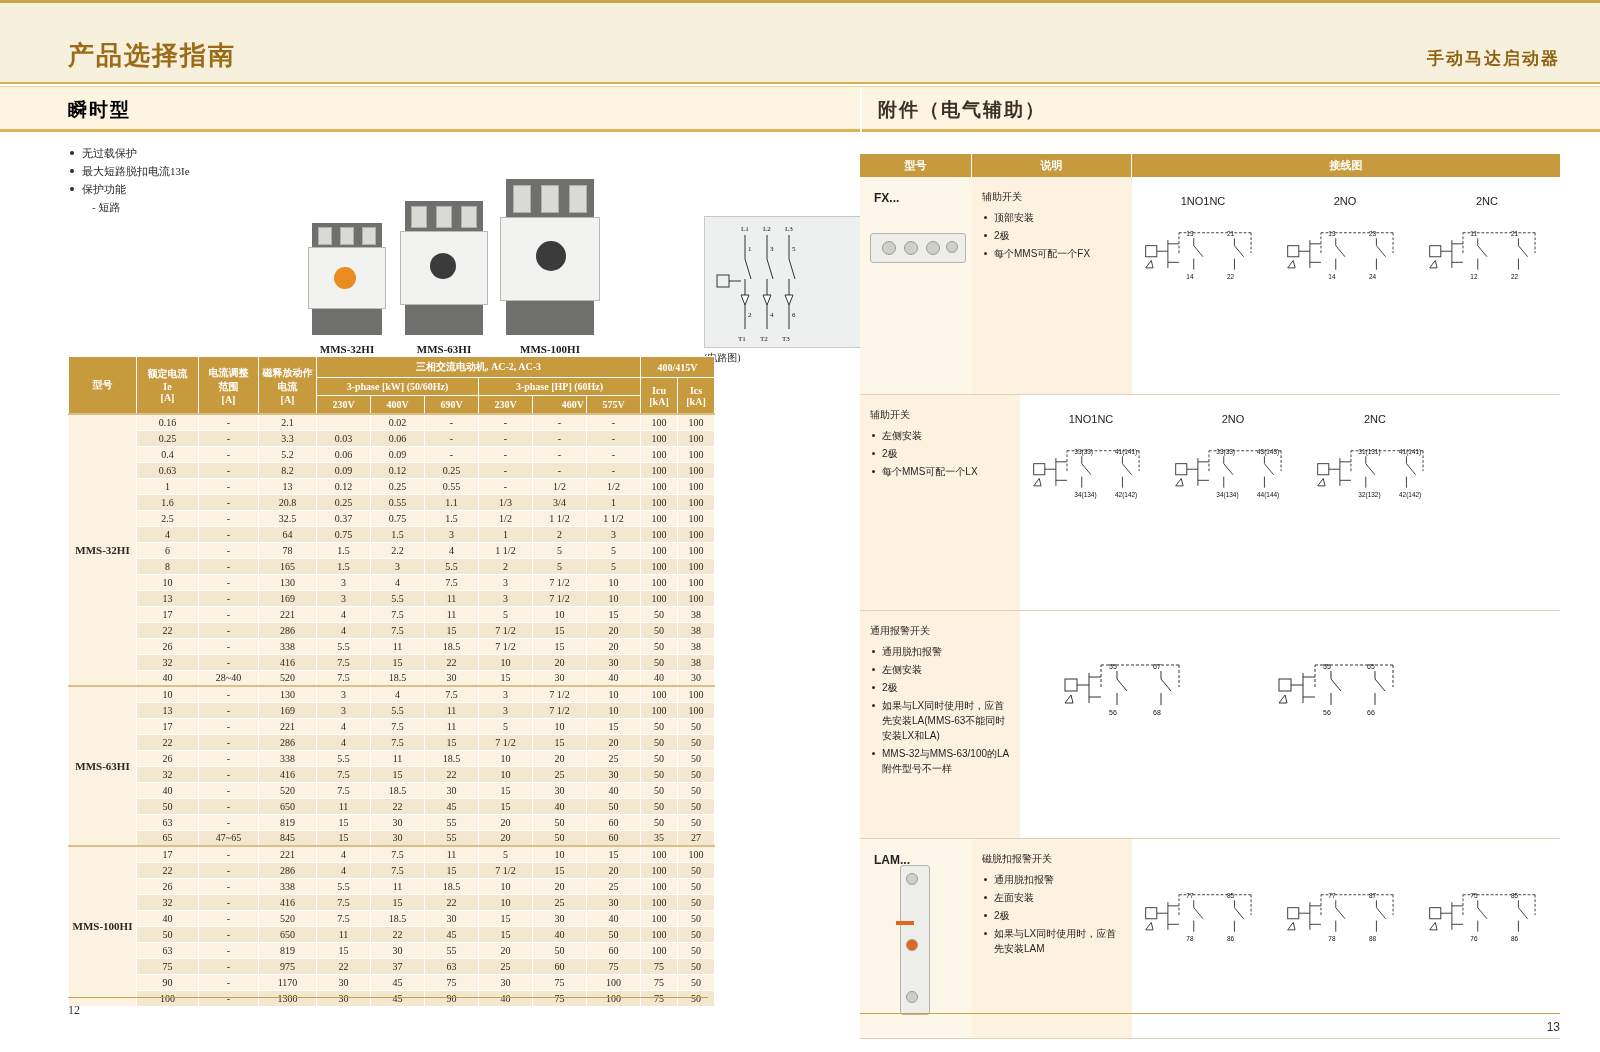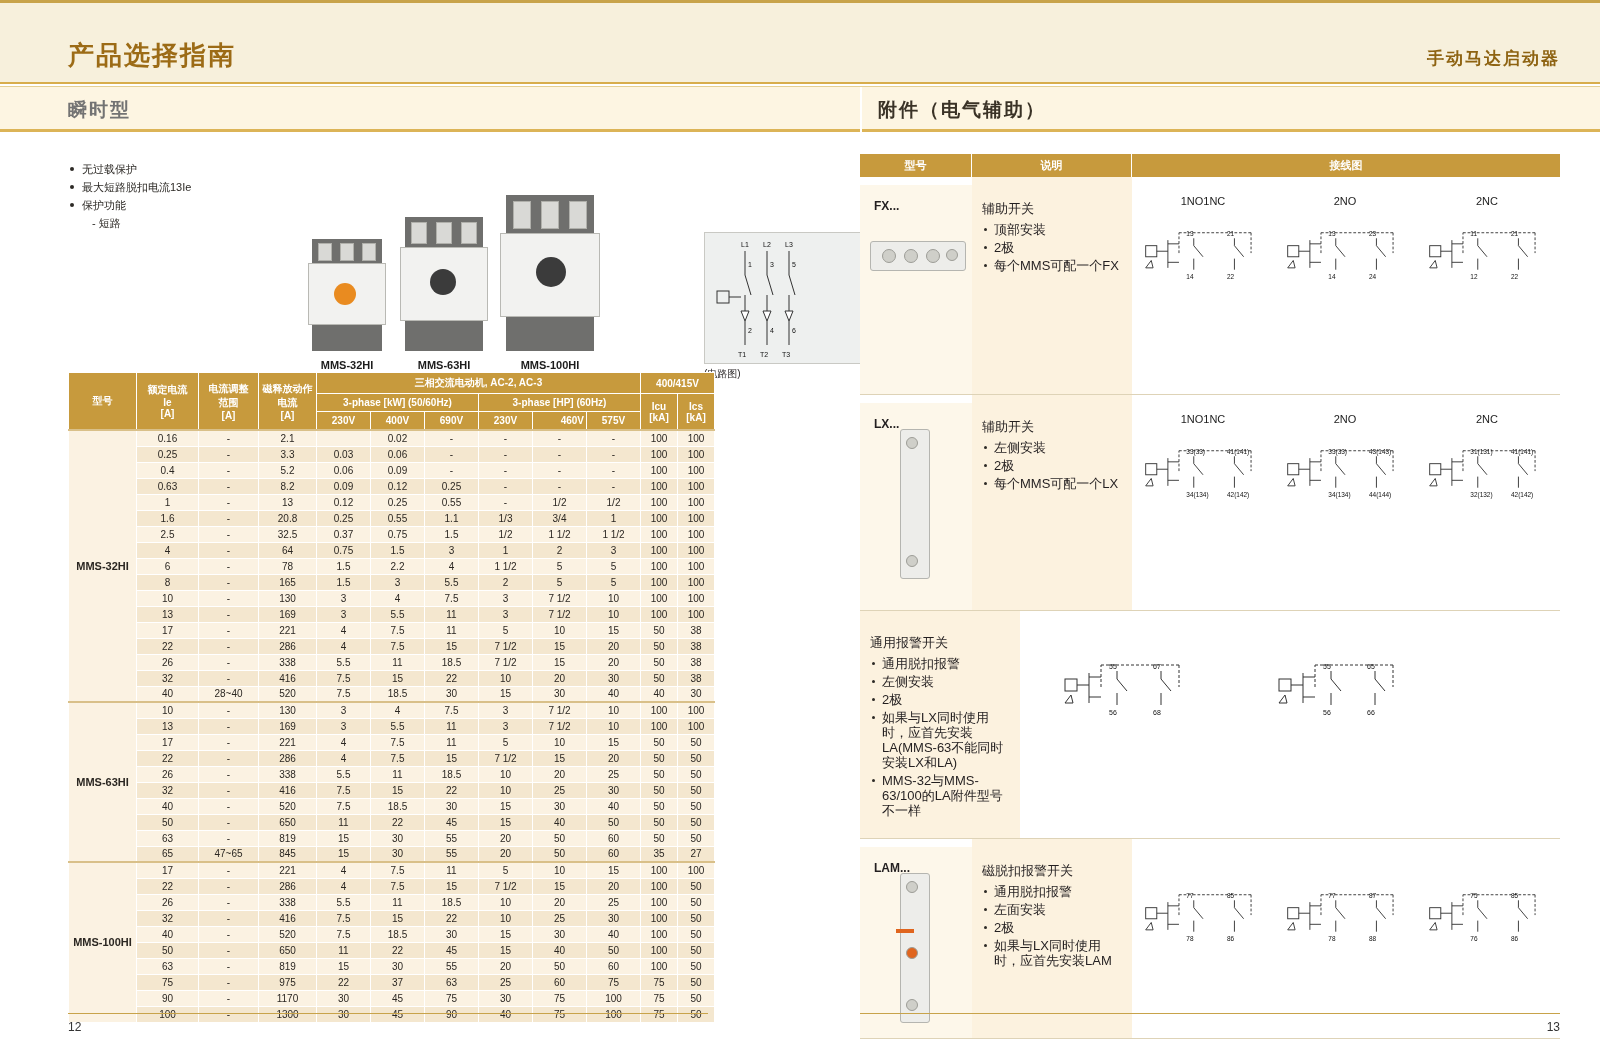--- a/index.html
+++ b/index.html
@@ -29,31 +29,31 @@
   }
   
   .sub {
     position:absolute; left:0; top:86px; width:1600px; height:46px;
     background:#fdf5e2;
     border-top:1px solid #e6d092;
     border-bottom:3px solid #dcb457;
   }
   .sub-left {
     position:absolute; left:68px; top:10px;
-    font-size:19px; font-weight:bold; color:#737373; letter-spacing:2px;
+    font-size:19px; font-weight:bold; color:#000000; letter-spacing:2px;
   }
   .sub-right {
     position:absolute; left:878px; top:10px;
     font-size:19px; font-weight:bold; color:#3a3226; letter-spacing:2px;
   }
   .sub-divider {
     position:absolute; left:860px; top:0; width:2px; height:46px; background:#ffffff;
   }
   
-  .colL { position:absolute; left:0; top:132px; width:800px; height:920px; }
+  .colL { position:absolute; left:0; top:116px; width:800px; height:920px;font-family:Liberation Serif, serif; }
   .colR { position:absolute; left:800px; top:132px; width:800px; height:920px; }
   .vert-split { position:absolute; left:800px; top:132px; width:1px; height:890px; background:#ffffff; }
 
   
   .bullets { position:absolute; left:68px; top:28px; font-size:11px; line-height:18px; color:#2d2a26; }
   .bullets div { position:relative; padding-left:14px; }
   .bullets div.b:before {
     content:""; position:absolute; left:2px; top:7px; width:4px; height:4px;
     border-radius:50%; background:#2d2a26;
   }
@@ -92,22 +92,22 @@
     background:#fbf2e2; font-weight:bold; font-size:11px;
   }
   table.mt tbody tr.alt td { background:#f4e7cf; }
   table.mt tbody td.grp { border-top:2px solid #d9c089; }
 
   
   .acc { position:absolute; left:60px; top:22px; width:700px; }
   .acc-hdr { display:flex; background:#c79a3d; color:#fff; font-size:11px; font-weight:bold; }
   .acc-hdr div { text-align:center; padding:4px 0; border-right:1px solid #fff; }
   .acc-row { display:flex; border-bottom:1px solid #ded3b7; }
-  .acc-c1 { width:112px; background:#fdf7ea; position:relative;margin-top:8px; }
-  .acc-c2 { width:160px; background:#fcf2df; padding:24px 10px 10px 10px; font-size:13px; line-height:15px; }
+  .acc-c1 { width:112px; background:#fdf7ea; position:relative; }
+  .acc-c2 { width:160px; background:#fcf2df; padding:12px 10px 10px 10px; font-size:10px; line-height:15px; }
   .acc-c3 { flex:1; background:#ffffff; position:relative; }
   .acc-c2 ul { margin:6px 0 0 0; padding-left:12px; }
   .acc-c2 li { margin-bottom:3px; list-style:none; position:relative; }
   .acc-c2 li:before {
     content:""; position:absolute; left:-10px; top:6px; width:3px; height:3px;
     background:#2d2a26; border-radius:50%;
   }
   .acc-code { position:absolute; left:14px; top:14px; font-size:12px; font-weight:bold; }
   .diag-title { position:absolute; font-size:11px; color:#1c1c1c; text-align:center; }
 
@@ -847,29 +847,20 @@
       <line x1="118" y1="8" x2="118" y2="30"></line>
     </g>
     <text x="48" y="12" font-size="7" fill="#111">11</text>
     <text x="92" y="12" font-size="7" fill="#111">21</text>
     <text x="48" y="58" font-size="7" fill="#111">12</text>
     <text x="92" y="58" font-size="7" fill="#111">22</text>
   </svg></div>
           </div>
         </div>
         <div class="acc-row" style="height: 216px;">
-          <div class="acc-c1">
-        <div class="acc-code">LX...</div>
-        <div class="acc-img" style="left:30px; top:26px; width:52px; height:150px;">
-    <div class="strip" style="left:10px; top:0; width:30px; height:150px; border-radius:3px;"></div>
-    <div class="dot" style="left:16px; top:8px; width:12px; height:12px;"></div>
-    <div class="dot" style="left:16px; top:126px; width:12px; height:12px;"></div>
-
-  </div>
-      </div>
           <div class="acc-c2">
         <div style="font-weight:normal;">辅助开关</div>
         <ul>
               <li>左侧安装</li>
               <li>2极</li>
               <li>每个MMS可配一个LX</li>
             </ul>
       </div>
           <div class="acc-c3">
             <div class="diag-title" style="left:10px; top:18px; width:122px;">1NO1NC</div>

